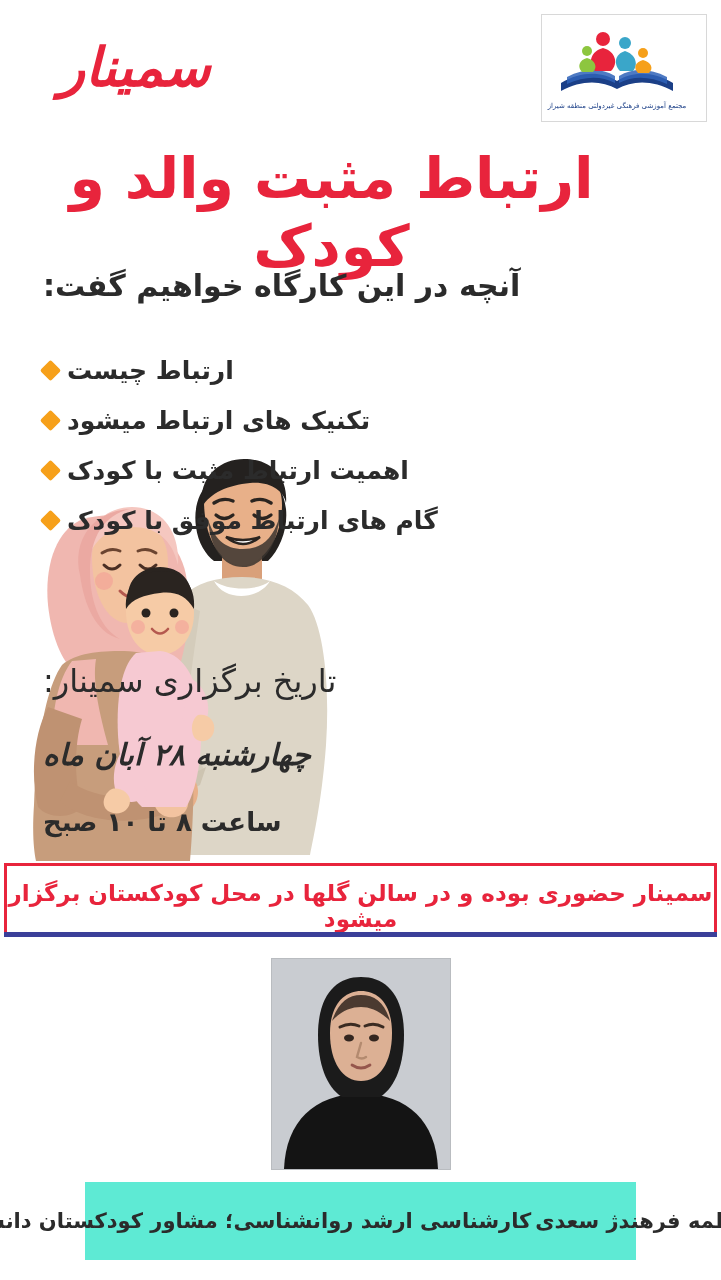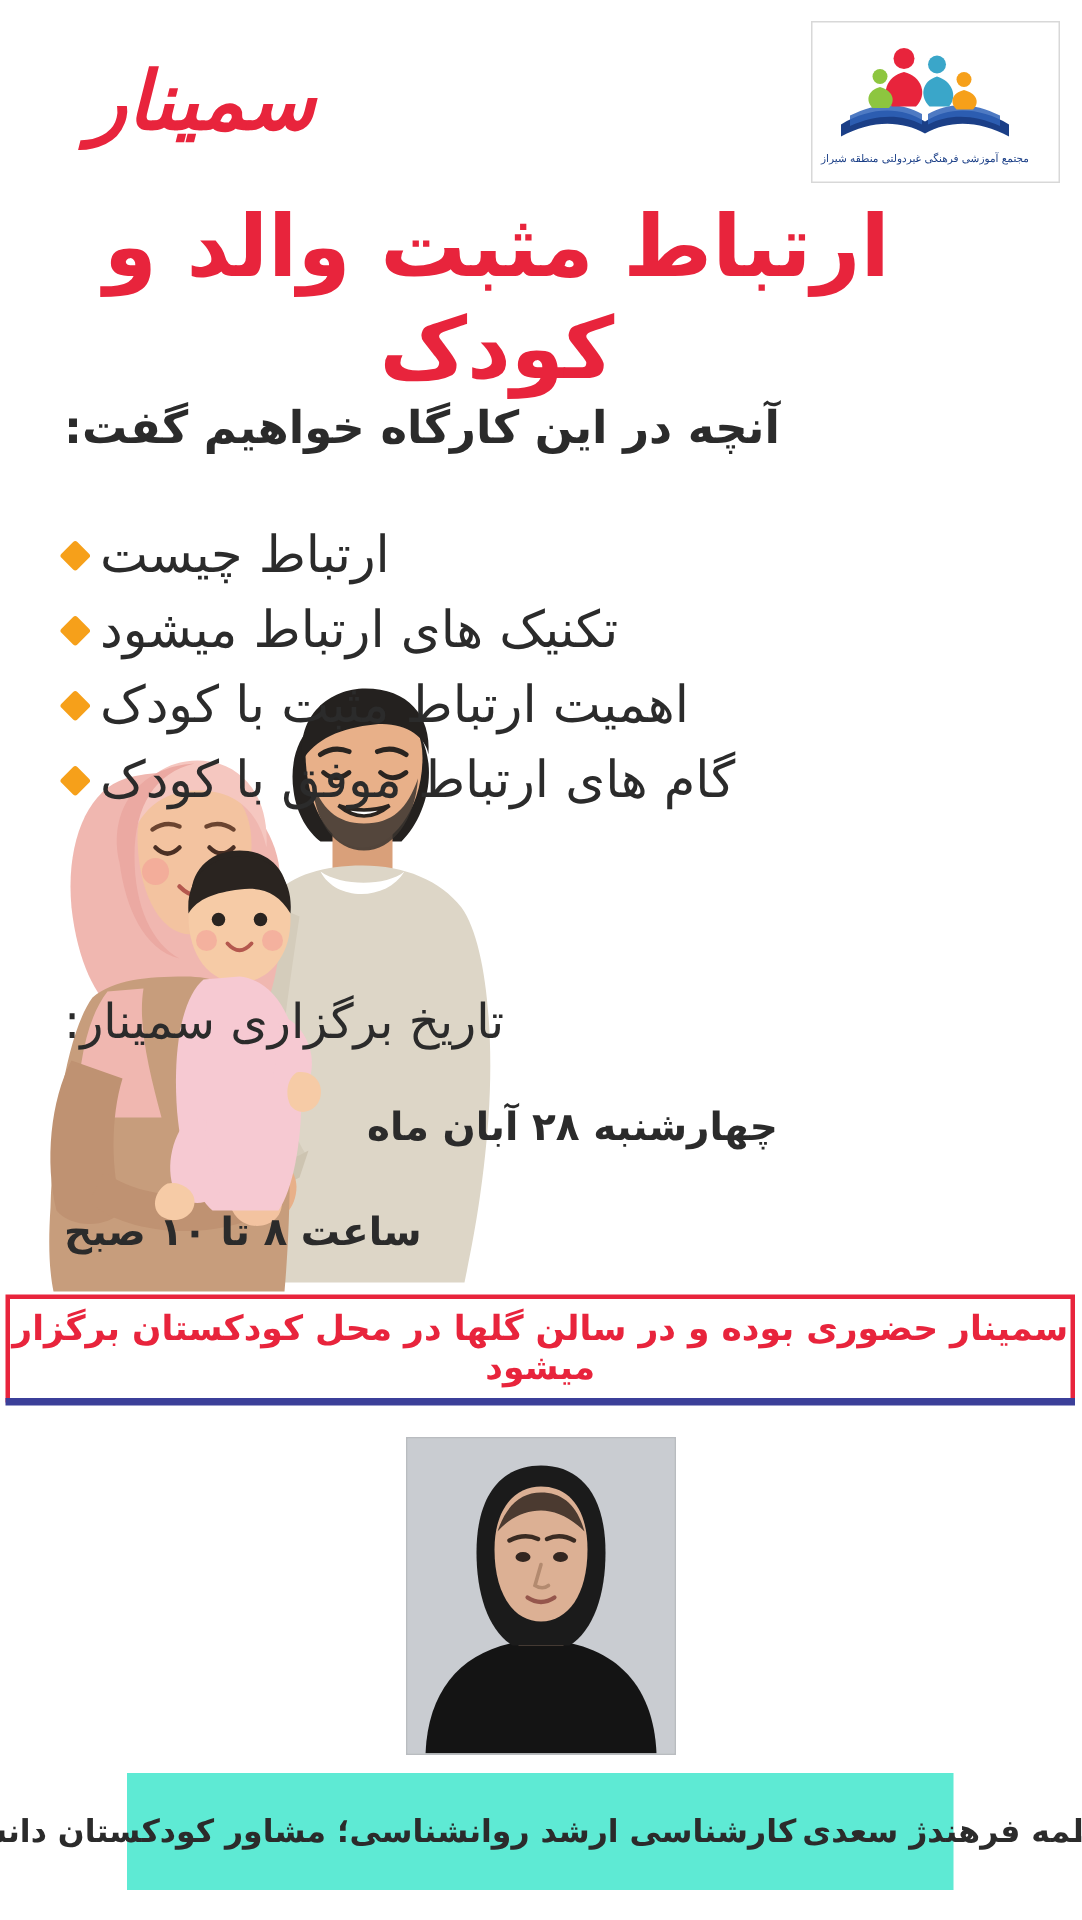--- a/index.html
+++ b/index.html
@@ -62,21 +62,21 @@
     box-sizing: border-box;
     font-size: 54px;
     font-weight: bold;
     color: #e8243c;
     line-height: 1.05;
     direction: rtl;
     font-style: italic;
   }
   .title-main {
     position: absolute;
-    top: 131px;
+    top: 144px;
     left: 0;
     width: 663px;
     text-align: center;
     font-size: 57px;
     font-weight: bold;
     color: #e8243c;
     line-height: 1.2;
     direction: rtl;
   }
 
@@ -106,22 +106,22 @@
   }
   .agenda-item {
     display: flex;
     flex-direction: row-reverse;
     align-items: center;
     justify-content: flex-start;
     gap: 9px;
     padding-left: 22px;
     box-sizing: border-box;
     height: 50px;
-    font-size: 34px;
-    font-weight: normal;
+    font-size: 25px;
+    font-weight: bold;
     color: #2b2b2b;
   }
   .bullet {
     width: 15px;
     height: 15px;
     background: #f6a01a;
     transform: rotate(45deg);
     flex: 0 0 auto;
     border-radius: 2px;
   }
@@ -138,27 +138,28 @@
     font-size: 32px;
     font-weight: normal;
     color: #2b2b2b;
     direction: rtl;
   }
   .date-line1 {
     position: absolute;
     top: 737px;
     right: 0;
     width: 700px;
-    text-align: center;
+    text-align: left;
     padding-left: 22px;
     box-sizing: border-box;
-    font-size: 26px;
-    font-weight: bold;
-    color: #2b2b2b;
-    direction: rtl;
+    font-size: 30px;
+    font-weight: bold;
+    color: #2b2b2b;
+    direction: rtl;
+    font-style: italic;
   }
   .date-line2 {
     position: absolute;
     top: 791px;
     right: 0;
     width: 700px;
     text-align: left;
     padding-left: 22px;
     box-sizing: border-box;
     font-size: 26px;
@@ -171,21 +172,21 @@
   
   .notice {
     position: absolute;
     top: 863px;
     left: 4px;
     width: 713px;
     height: 72px;
     box-sizing: border-box;
     border: 3px solid #e8243c;
     display: flex;
-    align-items: center;
+    align-items: flex-end;
     justify-content: center;
     background: #ffffff;
   }
   .notice-inner {
     width: 100%;
     text-align: center;
     font-size: 23px;
     font-weight: bold;
     color: #e8243c;
     direction: rtl;

